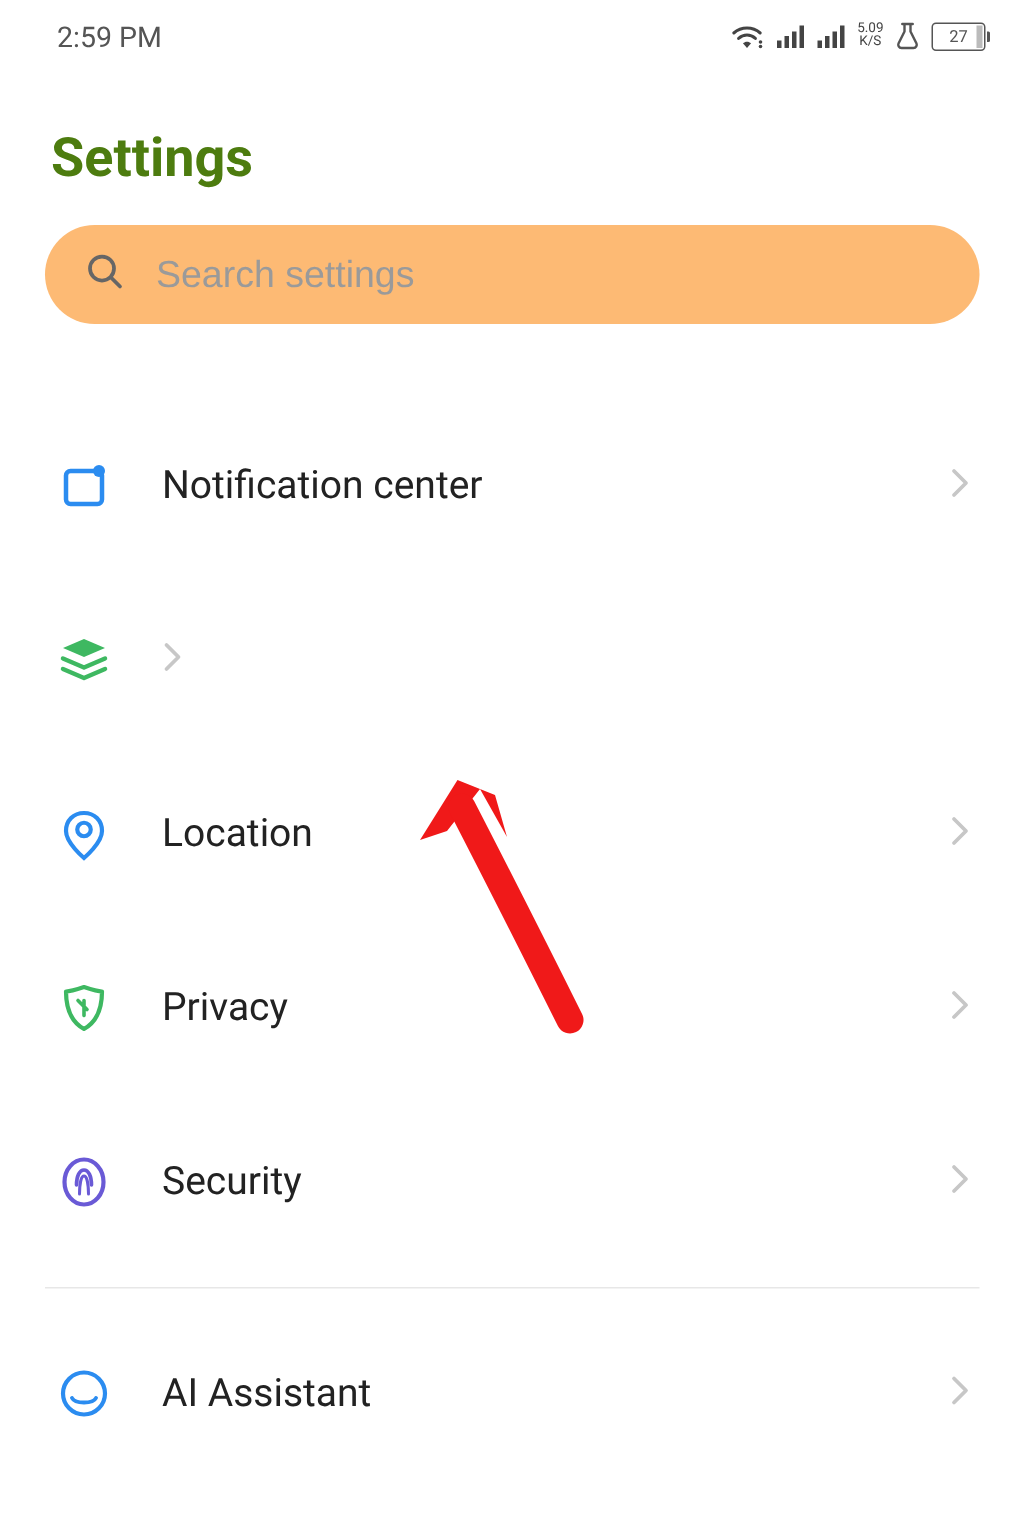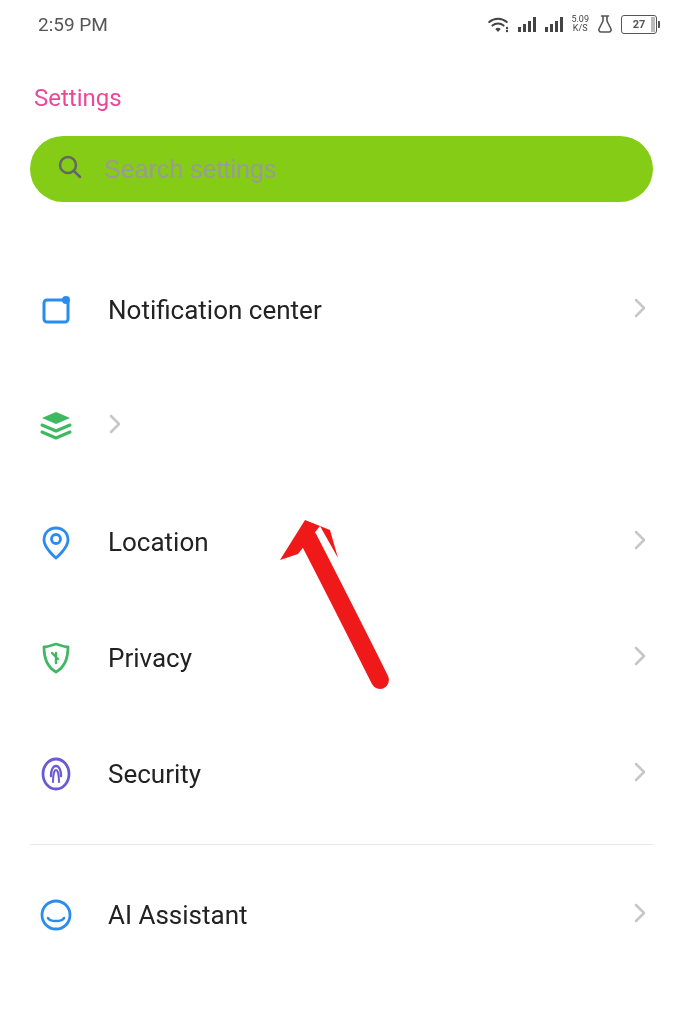--- a/index.html
+++ b/index.html
@@ -9,25 +9,25 @@
       color:#000; position:relative; overflow:hidden;
     }
     .status-bar {
       display:flex; justify-content:space-between; align-items:center;
       padding:10px 26px 6px 38px; height:44px;
     }
     .status-time { font-size:19px; color:#555; font-weight:400; }
     .status-right { display:flex; align-items:center; gap:7px; }
     .status-right svg { display:block; }
     .page-title {
-      font-size:24px; font-weight:400; color:#ec4899;
+      font-size:36px; font-weight:700; color:#4d7c0f;
       padding:40px 34px 24px 34px;
     }
     .search-bar {
-      margin:0 30px; height:66px; background:#84cc16; border-radius:33px;
+      margin:0 30px; height:66px; background:#fdba74; border-radius:33px;
       display:flex; align-items:center; padding:0 26px; gap:20px;
     }
     .search-icon { flex:0 0 28px; }
     .search-input {
       border:none; outline:none; background:transparent; font-size:25px;
       color:#333; flex:1;
     }
     .search-input::placeholder { color:#9a9a9a; }
     .list { padding:50px 0 0 0; }
     .list-item {
@@ -49,21 +49,21 @@
     .ks-label { font-size:9px; color:#444; line-height:1;text-align:right; }
     .ks-wrap { display:flex; flex-direction:column; align-items:center; }
     .battery-box {
       position:relative; width:36px; height:19px; border:1.5px solid #555;
       border-radius:3px; display:flex; align-items:center; justify-content:center;
     }
     .battery-nub {
       position:absolute; right:-4px; top:5px; width:2.5px; height:7px;
       background:#555; border-radius:0 1px 1px 0;
     }
-    .battery-text { font-size:11px; color:#555; font-weight:700; }
+    .battery-text { font-size:11px; color:#555; font-weight:400; }
     .battery-fill {
       position:absolute; right:1px; top:1px; bottom:1px; width:4px; background:#bbb;
     }
   </style>
 </head>
 <body>
 
 <div class="status-bar">
   <div class="status-time">2:59 PM</div>
   <div class="status-right">

